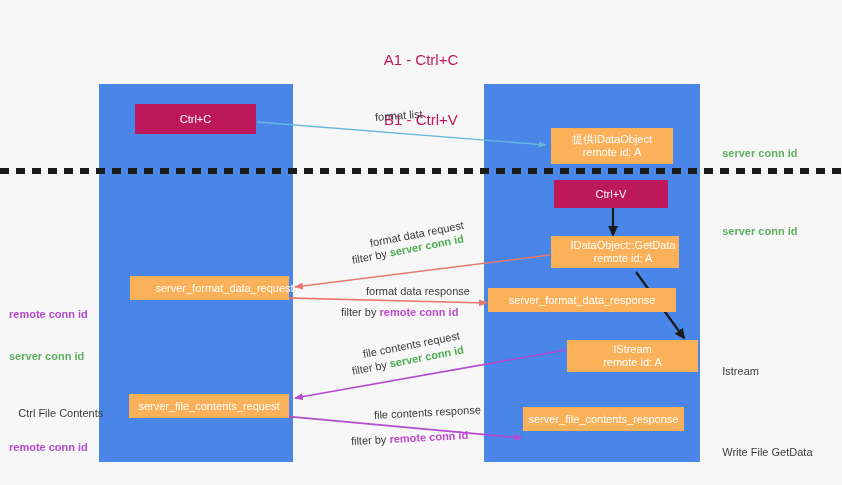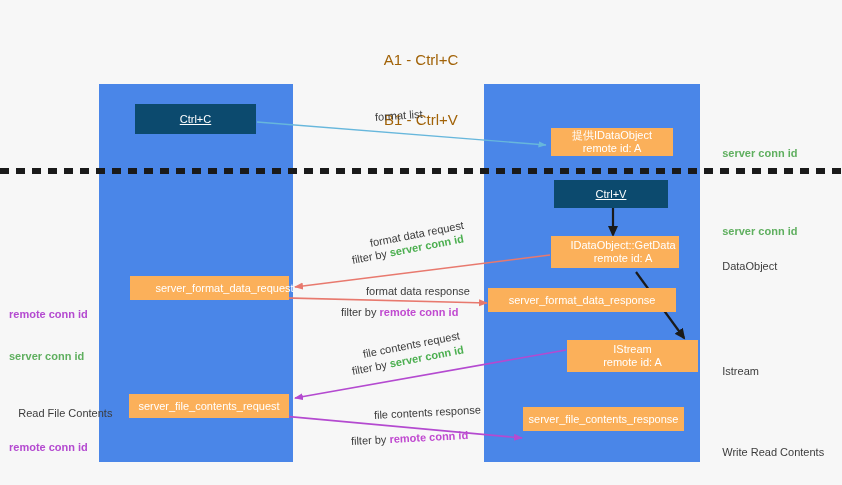--- a/index.html
+++ b/index.html
@@ -31,21 +31,21 @@
 
   
   .title {
     position: absolute;
     left: 0;
     top: 10px;
     width: 842px;
     text-align: center;
     font-size: 15px;
     line-height: 20px;
-    color: #a16207;
+    color: #be185d;
     white-space: pre;
   }
 
   
   .lane-header {
     position: absolute;
     text-align: center;
     font-size: 11px;
     line-height: 13px;
     color: #3c3c3c;
@@ -65,21 +65,21 @@
     display: flex;
     flex-direction: column;
     align-items: center;
     justify-content: center;
     color: #ffffff;
     font-size: 11px;
     line-height: 13px;
     text-align: center;
     white-space: pre;
   }
-  .box.green { background: #0c4a6e; text-decoration: underline; }
+  .box.green { background: #be185d; }
   .box.orange { background: #fbb05a; }
 
   
   .flow-label {
     position: absolute;
     font-size: 11px;
     line-height: 15px;
     color: #3c3c3c;
     white-space: nowrap;
   }
@@ -164,21 +164,21 @@
 
     <path d="M 131,402 L 522,438" stroke="#b44ad0" stroke-width="1.6" fill="none" marker-end="url(#ah-purple)"></path>
   </svg>
 
   <div class="separator"></div>
 
   <div class="box green" style="left:135px; top:104px; width:121px; height:30px;">
     <span>Ctrl+C</span>
   </div>
 
-  <div class="box orange" style="left:551px; top:128px; width:122px; height:28px;">
+  <div class="box orange" style="left:551px; top:128px; width:122px; height:36px;">
     <span>提供IDataObject</span>
     <span>remote id: A</span>
   </div>
 
   <div class="box green" style="left:554px; top:180px; width:114px; height:28px;">
     <span>Ctrl+V</span>
   </div>
 
   <div class="box orange" style="left:551px; top:236px; width:128px; height:32px;padding-left:16px;">
     <span>IDataObject::GetData</span>
@@ -237,36 +237,33 @@
   <div class="flow-label" style="left:351px; top:434px; transform: rotate(-3deg); transform-origin:left center;">
     <span>filter by </span><span class="purple-t">remote conn id</span>
   </div>
 
   <div class="side-note c-green" style="left:710px; top:132px;">
     <span>server conn id</span>
   </div>
   <div class="side-note c-green" style="left:710px; top:210px;">
     <span>server conn id</span>
   </div>
-  <div class="side-note plain" style="left:710px; top:245px;">
-    <span>DataObject</span>
-  </div>
   <div class="side-note plain" style="left:710px; top:350px;">
     <span>Istream</span>
   </div>
   <div class="side-note plain" style="left:710px; top:431px;">
-    <span>Write Read Contents</span>
+    <span>Write File GetData</span>
   </div>
 
   <div class="side-note" style="left:9px; top:279px;">
     <div class="c-purple">remote conn id</div>
     <div class="c-green">server conn id</div>
   </div>
 
   <div class="side-note plain" style="left:6px; top:392px;">
-    <span>Read File Contents</span>
+    <span>Ctrl File Contents</span>
   </div>
   <div class="side-note" style="left:9px; top:412px;">
     <div class="c-purple">remote conn id</div>
     <div class="c-green">server conn id</div>
   </div>
 
 </div>
 
 </body></html>

